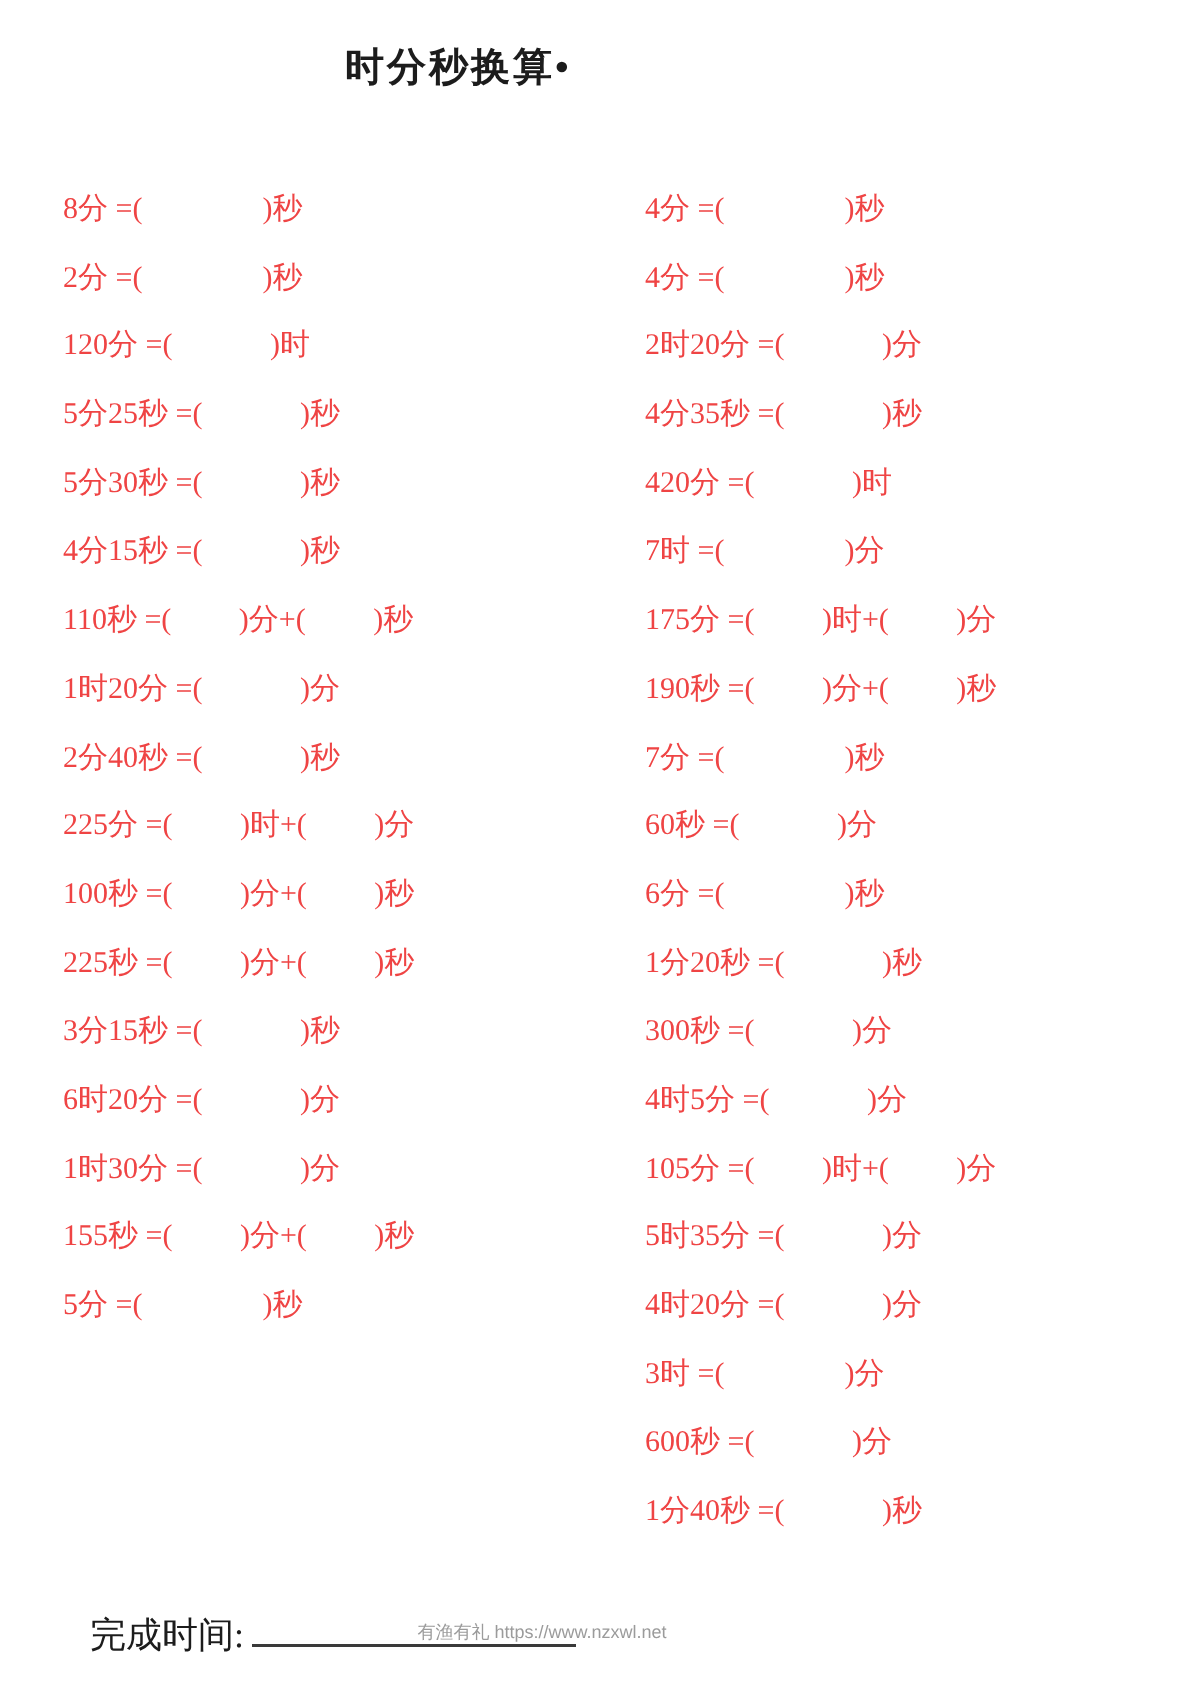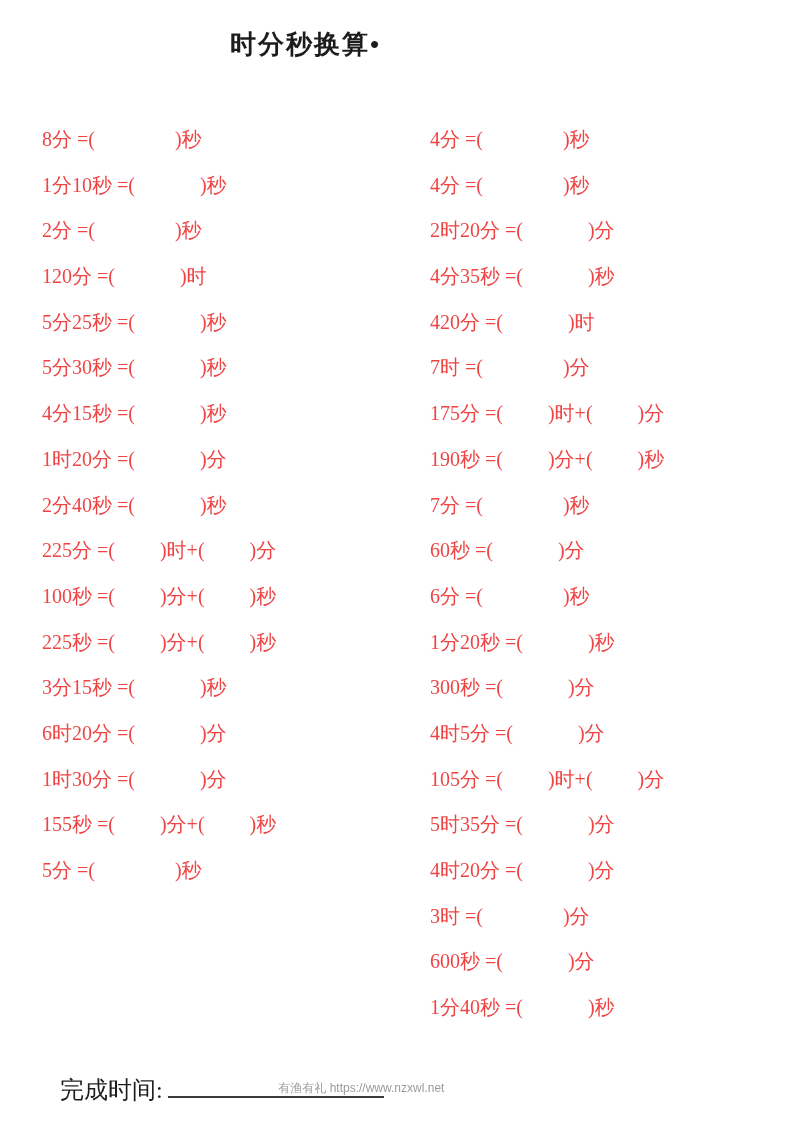--- a/index.html
+++ b/index.html
@@ -66,26 +66,26 @@
 </style>
 </head>
 <body>
 
 <div class="page">
 
   <div class="title">时分秒换算•</div>
 
   <div class="col col-left">
     <div class="prob">8分 =(　　　　)秒</div>
-    <div class="prob">1分10秒 =(　　　 )秒</div>
     <div class="prob">2分 =(　　　　)秒</div>
     <div class="prob">120分 =(　　　 )时</div>
     <div class="prob">5分25秒 =(　　　 )秒</div>
     <div class="prob">5分30秒 =(　　　 )秒</div>
     <div class="prob">4分15秒 =(　　　 )秒</div>
+    <div class="prob">110秒 =(　　 )分+(　　 )秒</div>
     <div class="prob">1时20分 =(　　　 )分</div>
     <div class="prob">2分40秒 =(　　　 )秒</div>
     <div class="prob">225分 =(　　 )时+(　　 )分</div>
     <div class="prob">100秒 =(　　 )分+(　　 )秒</div>
     <div class="prob">225秒 =(　　 )分+(　　 )秒</div>
     <div class="prob">3分15秒 =(　　　 )秒</div>
     <div class="prob">6时20分 =(　　　 )分</div>
     <div class="prob">1时30分 =(　　　 )分</div>
     <div class="prob">155秒 =(　　 )分+(　　 )秒</div>
     <div class="prob">5分 =(　　　　)秒</div>

